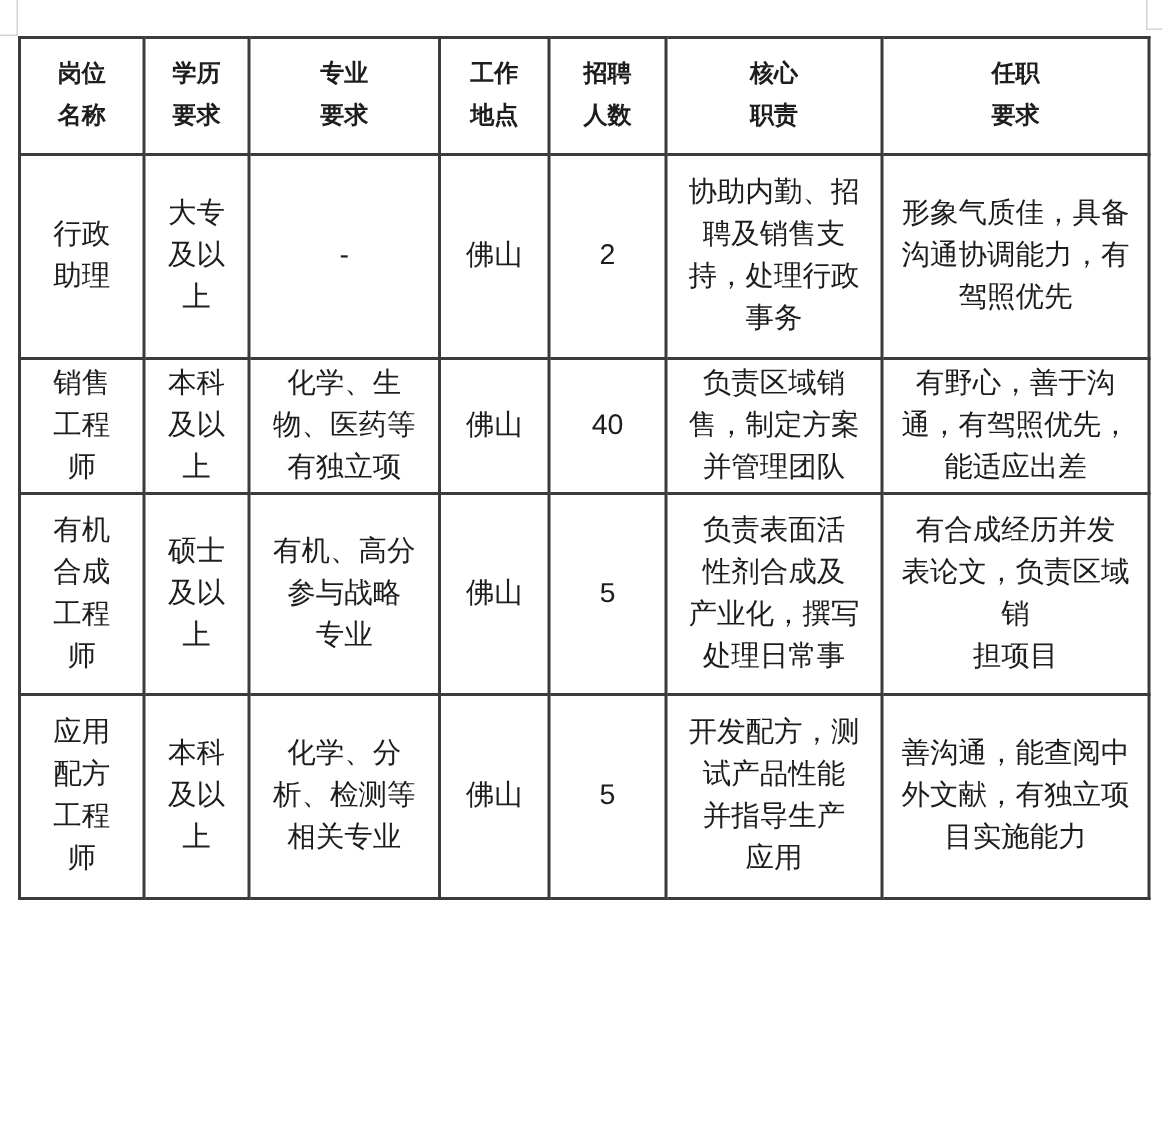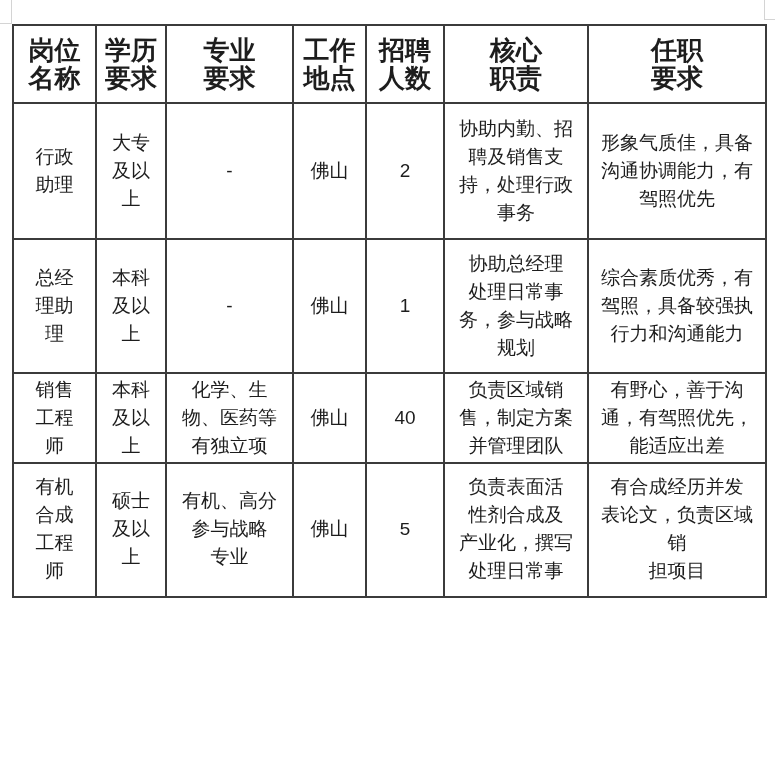--- a/index.html
+++ b/index.html
@@ -39,21 +39,21 @@
   table.jobs th, table.jobs td {
     border: 2px solid #3b3b3b;
     text-align: center;
     vertical-align: middle;
     white-space: pre-line;
     color: #1d1d1d;
     padding: 2px 4px;
     overflow: hidden;
   }
   table.jobs th {
-    font-size: 26px;
+    font-size: 16px;
     font-weight: bold;
     line-height: 28px;
   }
   table.jobs td {
     font-size: 19px;
     font-weight: normal;
     line-height: 28px;
   }
   
   col.c1 { width: 83px; }
@@ -118,38 +118,20 @@
         <td>佛山</td>
         <td>2</td>
         <td>协助内勤、招
 聘及销售支
 持，处理行政
 事务</td>
         <td>形象气质佳，具备
 沟通协调能力，有
 驾照优先</td>
       </tr>
-      <tr class="r2">
-        <td>总经
-理助
-理</td>
-        <td>本科
-及以
-上</td>
-        <td>-</td>
-        <td>佛山</td>
-        <td>1</td>
-        <td>协助总经理
-处理日常事
-务，参与战略
-规划</td>
-        <td>综合素质优秀，有
-驾照，具备较强执
-行力和沟通能力</td>
-      </tr>
       <tr class="r3">
         <td>销售
 工程
 师</td>
         <td>本科
 及以
 上</td>
         <td>化学、生
 物、医药等
 有独立项</td>
@@ -176,16 +158,37 @@
         <td>佛山</td>
         <td>5</td>
         <td>负责表面活
 性剂合成及
 产业化，撰写
 处理日常事</td>
         <td>有合成经历并发
 表论文，负责区域销
 担项目</td>
       </tr>
+      <tr class="r5">
+        <td>应用
+配方
+工程
+师</td>
+        <td>本科
+及以
+上</td>
+        <td>化学、分
+析、检测等
+相关专业</td>
+        <td>佛山</td>
+        <td>5</td>
+        <td>开发配方，测
+试产品性能
+并指导生产
+应用</td>
+        <td>善沟通，能查阅中
+外文献，有独立项
+目实施能力</td>
+      </tr>
     </tbody>
   </table>
 
 </div>
 
 </body></html>

